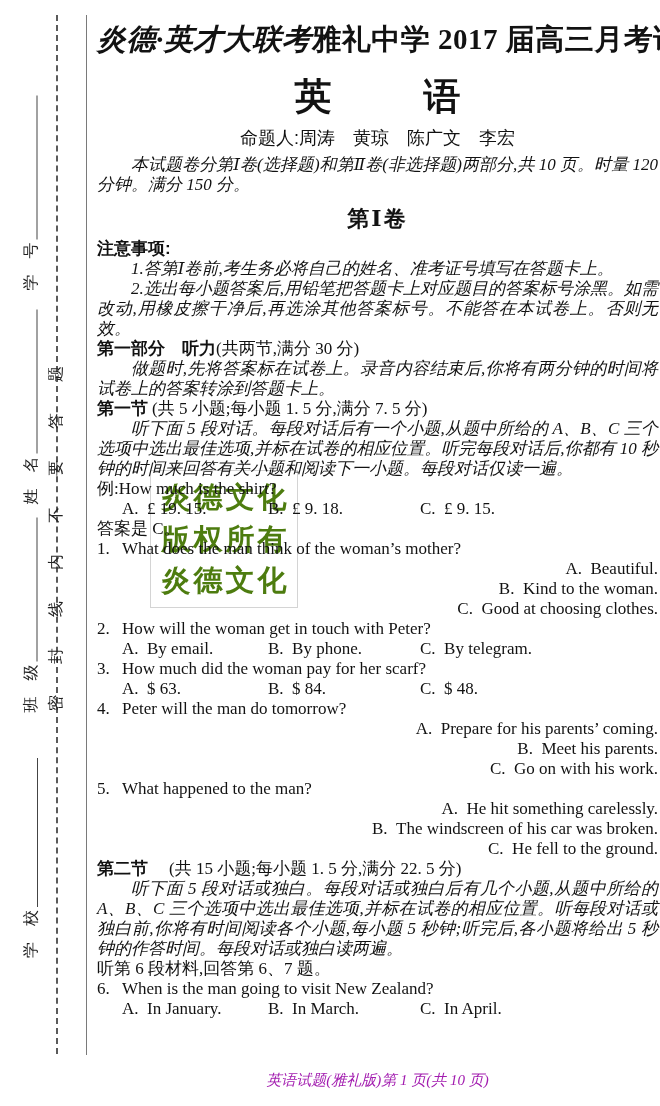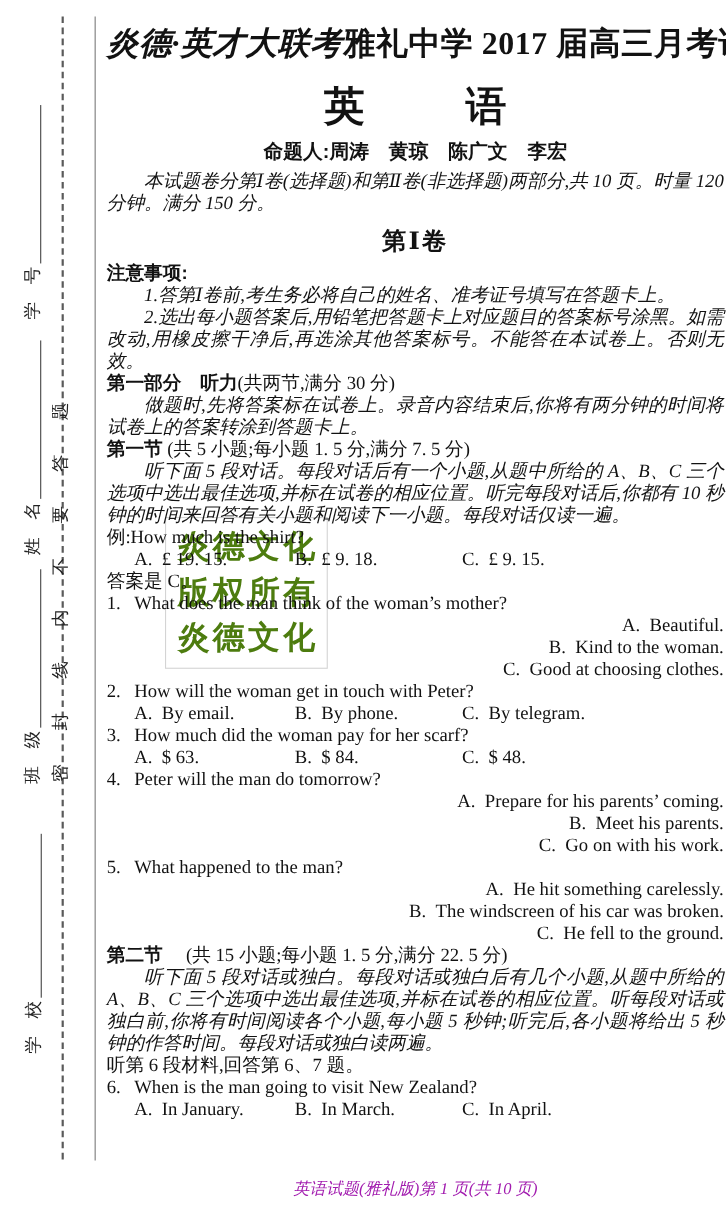--- a/index.html
+++ b/index.html
@@ -24,21 +24,21 @@
           color:#4d7c0f;font-weight:bold;font-size:29px;line-height:1;letter-spacing:3px;
           font-family:"Liberation Sans","DejaVu Sans",sans-serif;}
   .watermark span{padding-left:3px;}
   
   .content{position:absolute;left:97px;top:12px;width:561px;z-index:2;}
   .p{margin:0;}
   .hdr{margin:8px 0 2px;text-align:center;font-size:29px;font-weight:bold;white-space:nowrap;letter-spacing:0.5px;}
   .hdr .brand{font-style:italic;margin-right:1px;}
   .subject{display:flex;justify-content:center;gap:92px;font-size:37px;font-weight:bold;margin:12px 0 4px;
            font-family:"Liberation Sans","DejaVu Sans",sans-serif;}
-  .setters{margin:4px 0 2px;text-align:center;font-size:18px;font-weight:bold;
+  .setters{margin:4px 0 2px;text-align:center;font-size:18px;font-weight:normal;
            font-family:"Liberation Sans","DejaVu Sans",sans-serif;}
   .intro{margin-top:5px;}
   .vol{margin:9px 0 5px;text-align:center;font-size:22px;font-weight:bold;letter-spacing:2px;}
   .body{font-size:17px;line-height:20px;text-align:justify;}
   .intro{font-size:17px;line-height:20px;text-align:justify;}
   .ind{text-indent:2em;font-style:italic;}
   .hei{font-family:"Liberation Sans","DejaVu Sans",sans-serif;font-weight:bold;}
   .meta{margin-left:4px;}
   .qnum{display:inline-block;width:25px;}
   .opt{margin-left:25px;text-align:right;}

